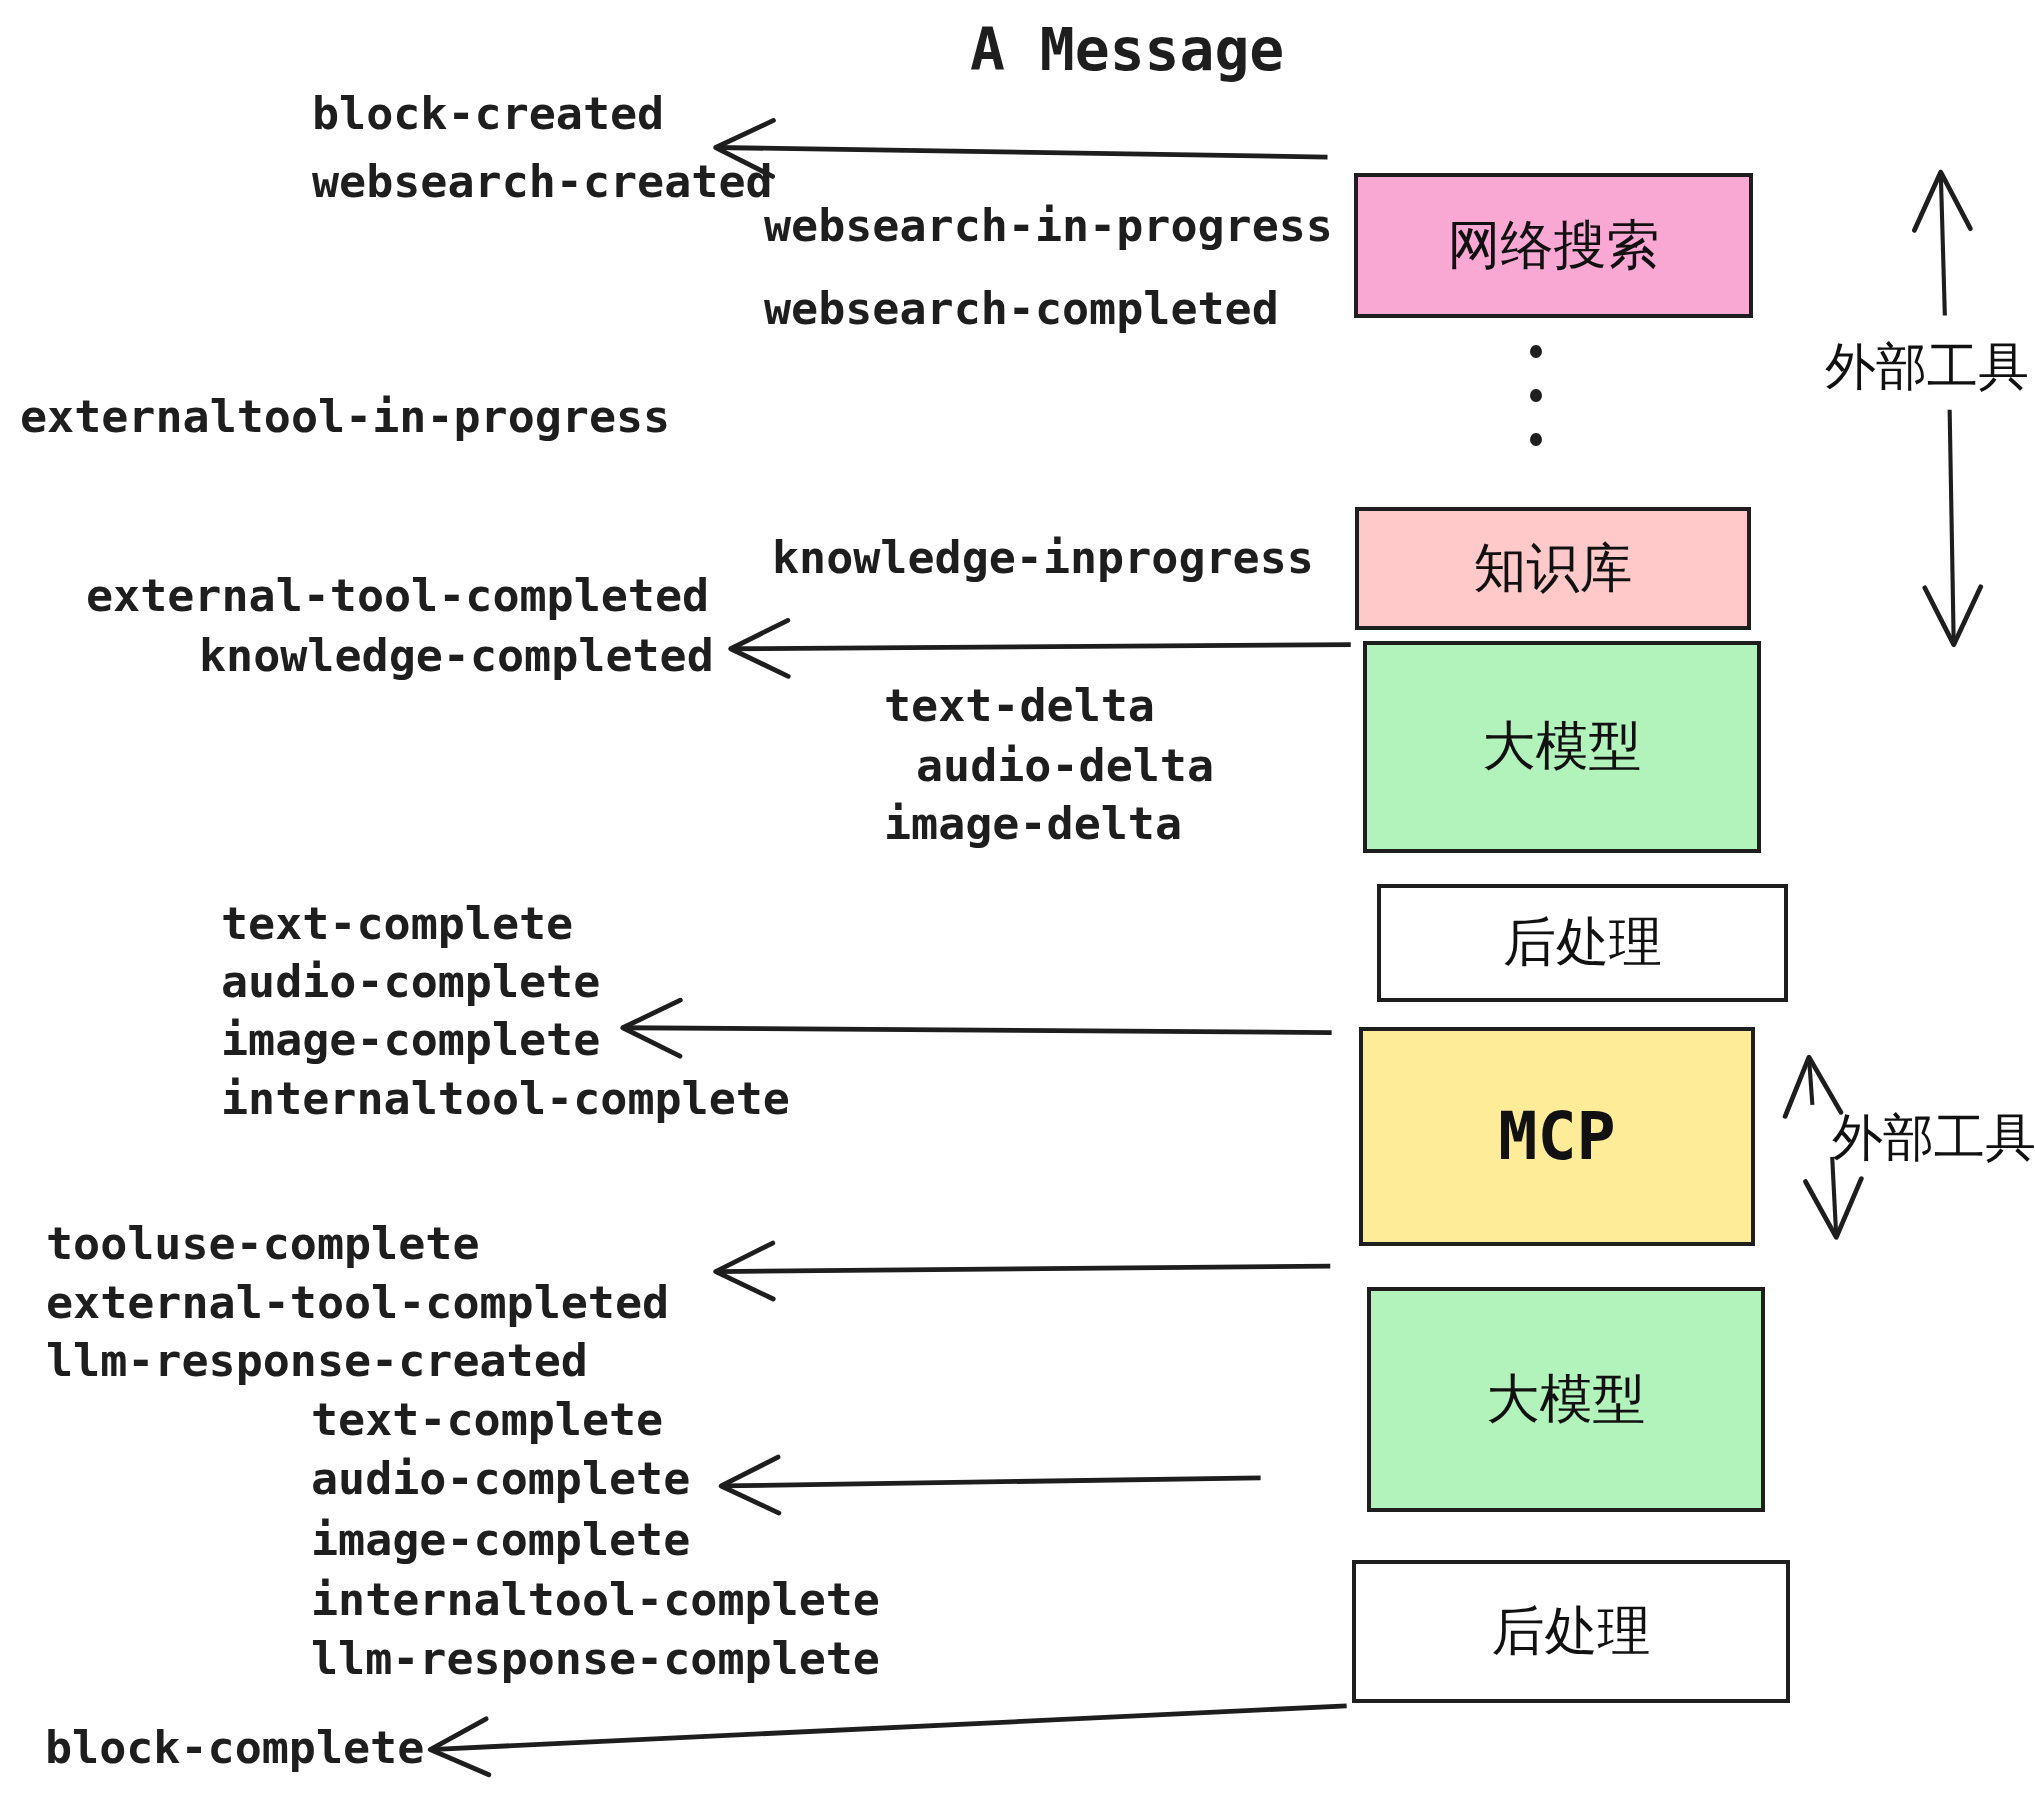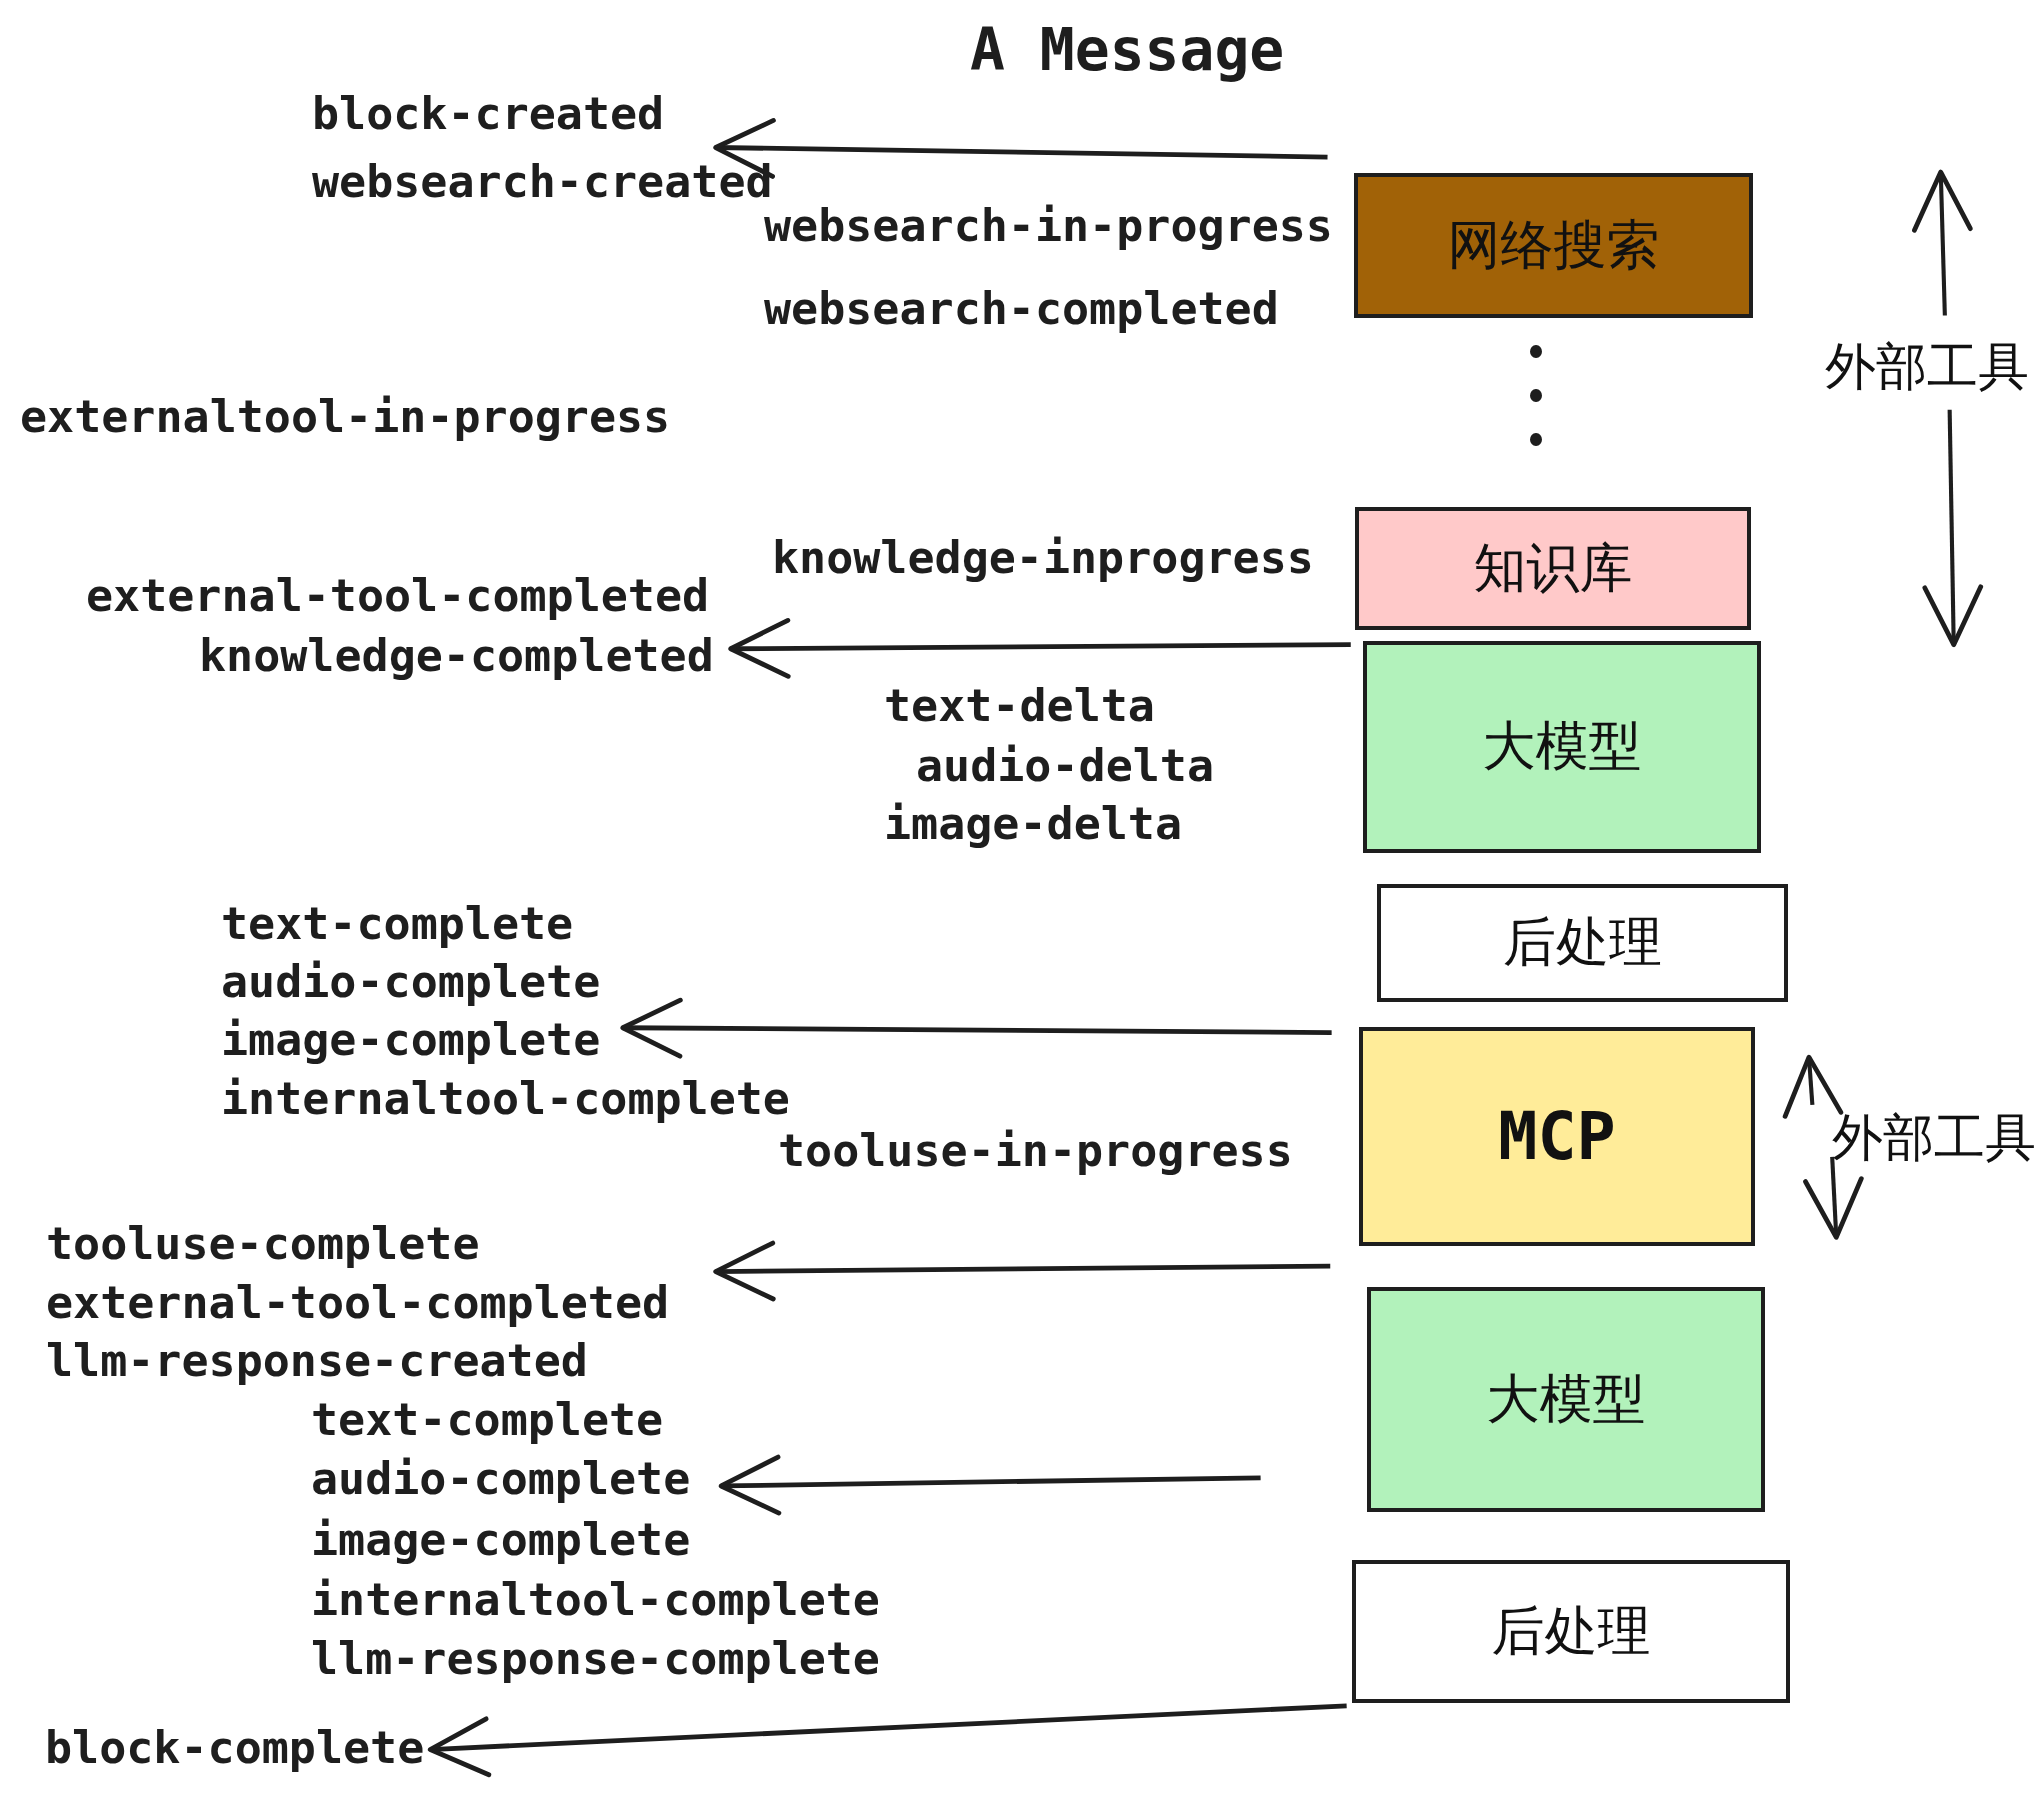--- a/index.html
+++ b/index.html
@@ -105,21 +105,21 @@
     <line x1="1846" y1="2164" x2="1056" y2="2176" stroke="#1e1e1e" stroke-width="7" marker-end="url(#vhead)"></line>
     <line x1="1972" y1="2498" x2="630" y2="2562" stroke="#1e1e1e" stroke-width="7" marker-end="url(#vhead)"></line>
     <line x1="2848" y1="462" x2="2842" y2="252" stroke="#1e1e1e" stroke-width="6" marker-end="url(#vhead)"></line>
     <line x1="2855" y1="600" x2="2861" y2="944" stroke="#1e1e1e" stroke-width="6" marker-end="url(#vhead)"></line>
     <line x1="2654" y1="1618" x2="2649" y2="1548" stroke="#1e1e1e" stroke-width="6" marker-end="url(#vhead)"></line>
     <line x1="2683" y1="1694" x2="2689" y2="1812" stroke="#1e1e1e" stroke-width="6" marker-end="url(#vhead)"></line>
   </svg>
 
   <div class="title">A Message</div>
 
-  <div class="box b-websearch" style="background: #a16207;">
+  <div class="box b-websearch" style="background: #f9a8d4;">
     <span class="box-label">网络搜索</span>
   </div>
   <div class="box b-knowledge" style="background: rgb(255, 201, 201);">
     <span class="box-label">知识库</span>
   </div>
   <div class="box b-llm1" style="background: rgb(178, 242, 187);">
     <span class="box-label">大模型</span>
   </div>
   <div class="box b-post1" style="background: rgb(255, 255, 255);">
     <span class="box-label">后处理</span>
@@ -151,21 +151,20 @@
   <div class="evt e06">knowledge-inprogress</div>
   <div class="evt e07">external-tool-completed</div>
   <div class="evt e08">knowledge-completed</div>
   <div class="evt e09">text-delta</div>
   <div class="evt e10">audio-delta</div>
   <div class="evt e11">image-delta</div>
   <div class="evt e12">text-complete</div>
   <div class="evt e13">audio-complete</div>
   <div class="evt e14">image-complete</div>
   <div class="evt e15">internaltool-complete</div>
-  <div class="evt e16">tooluse-in-progress</div>
   <div class="evt e17">tooluse-complete</div>
   <div class="evt e18">external-tool-completed</div>
   <div class="evt e19">llm-response-created</div>
   <div class="evt e20">text-complete</div>
   <div class="evt e21">audio-complete</div>
   <div class="evt e22">image-complete</div>
   <div class="evt e23">internaltool-complete</div>
   <div class="evt e24">llm-response-complete</div>
   <div class="evt e25">block-complete</div>
 

